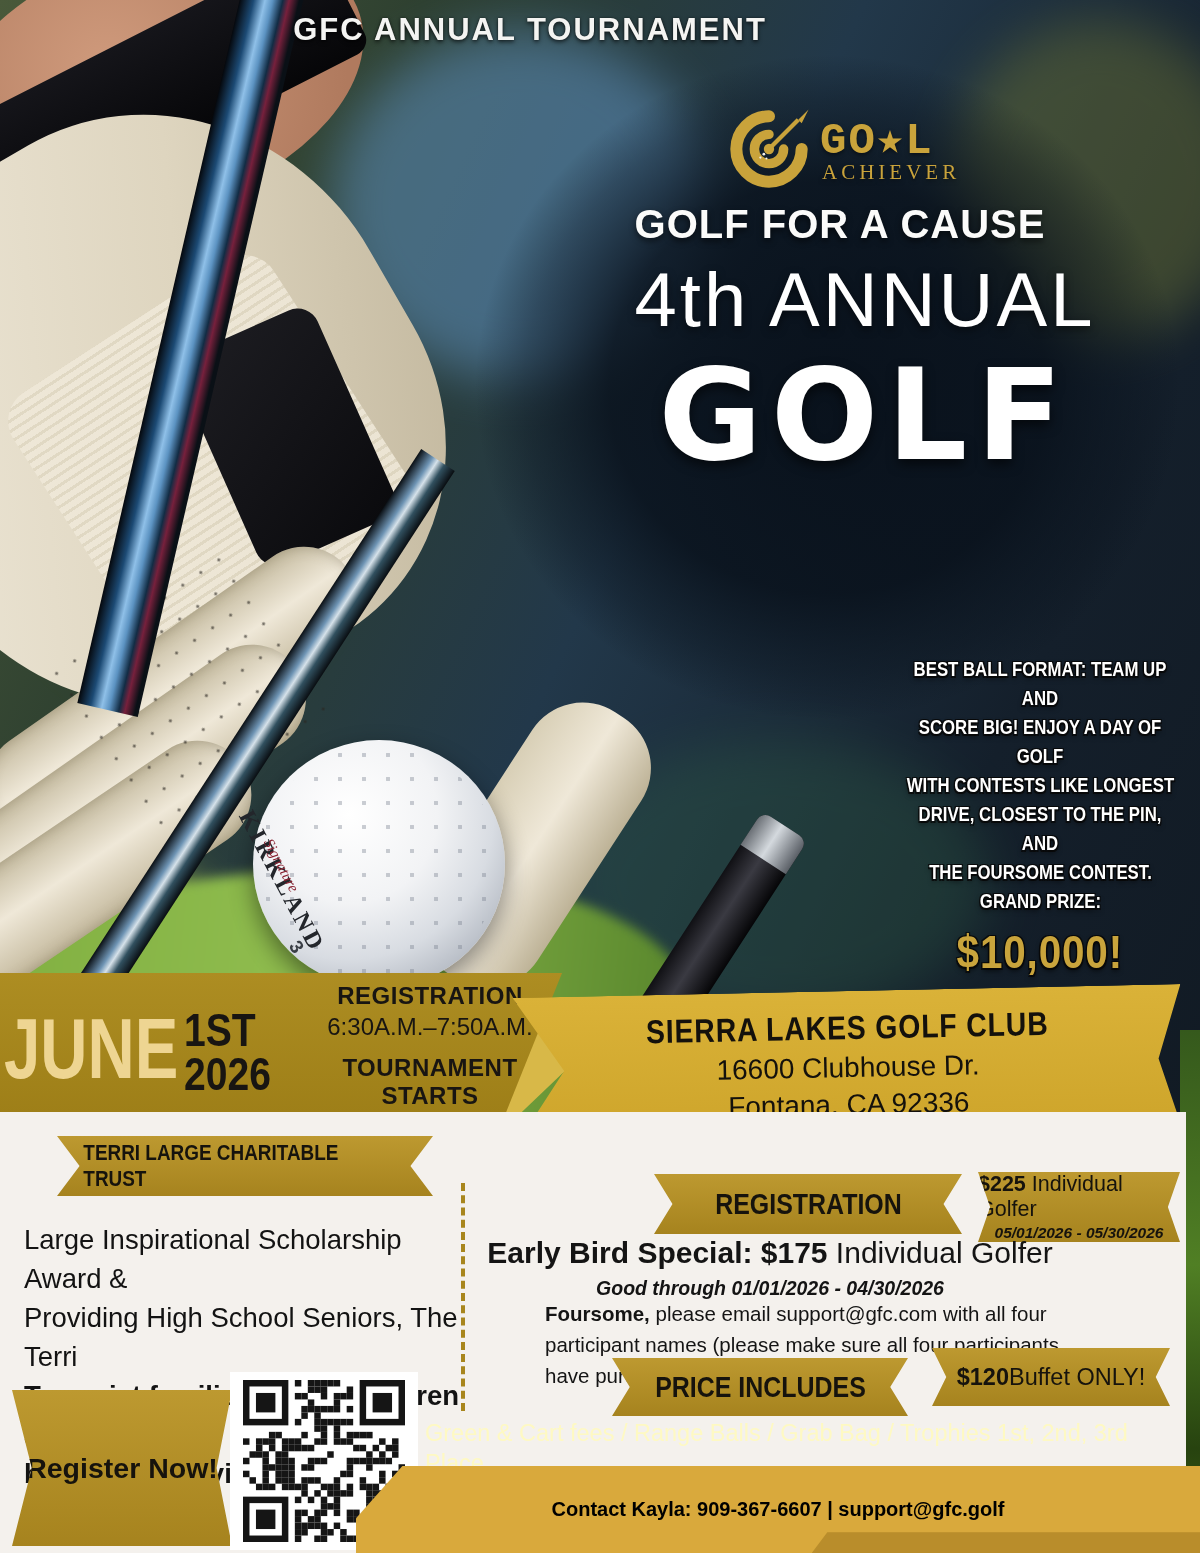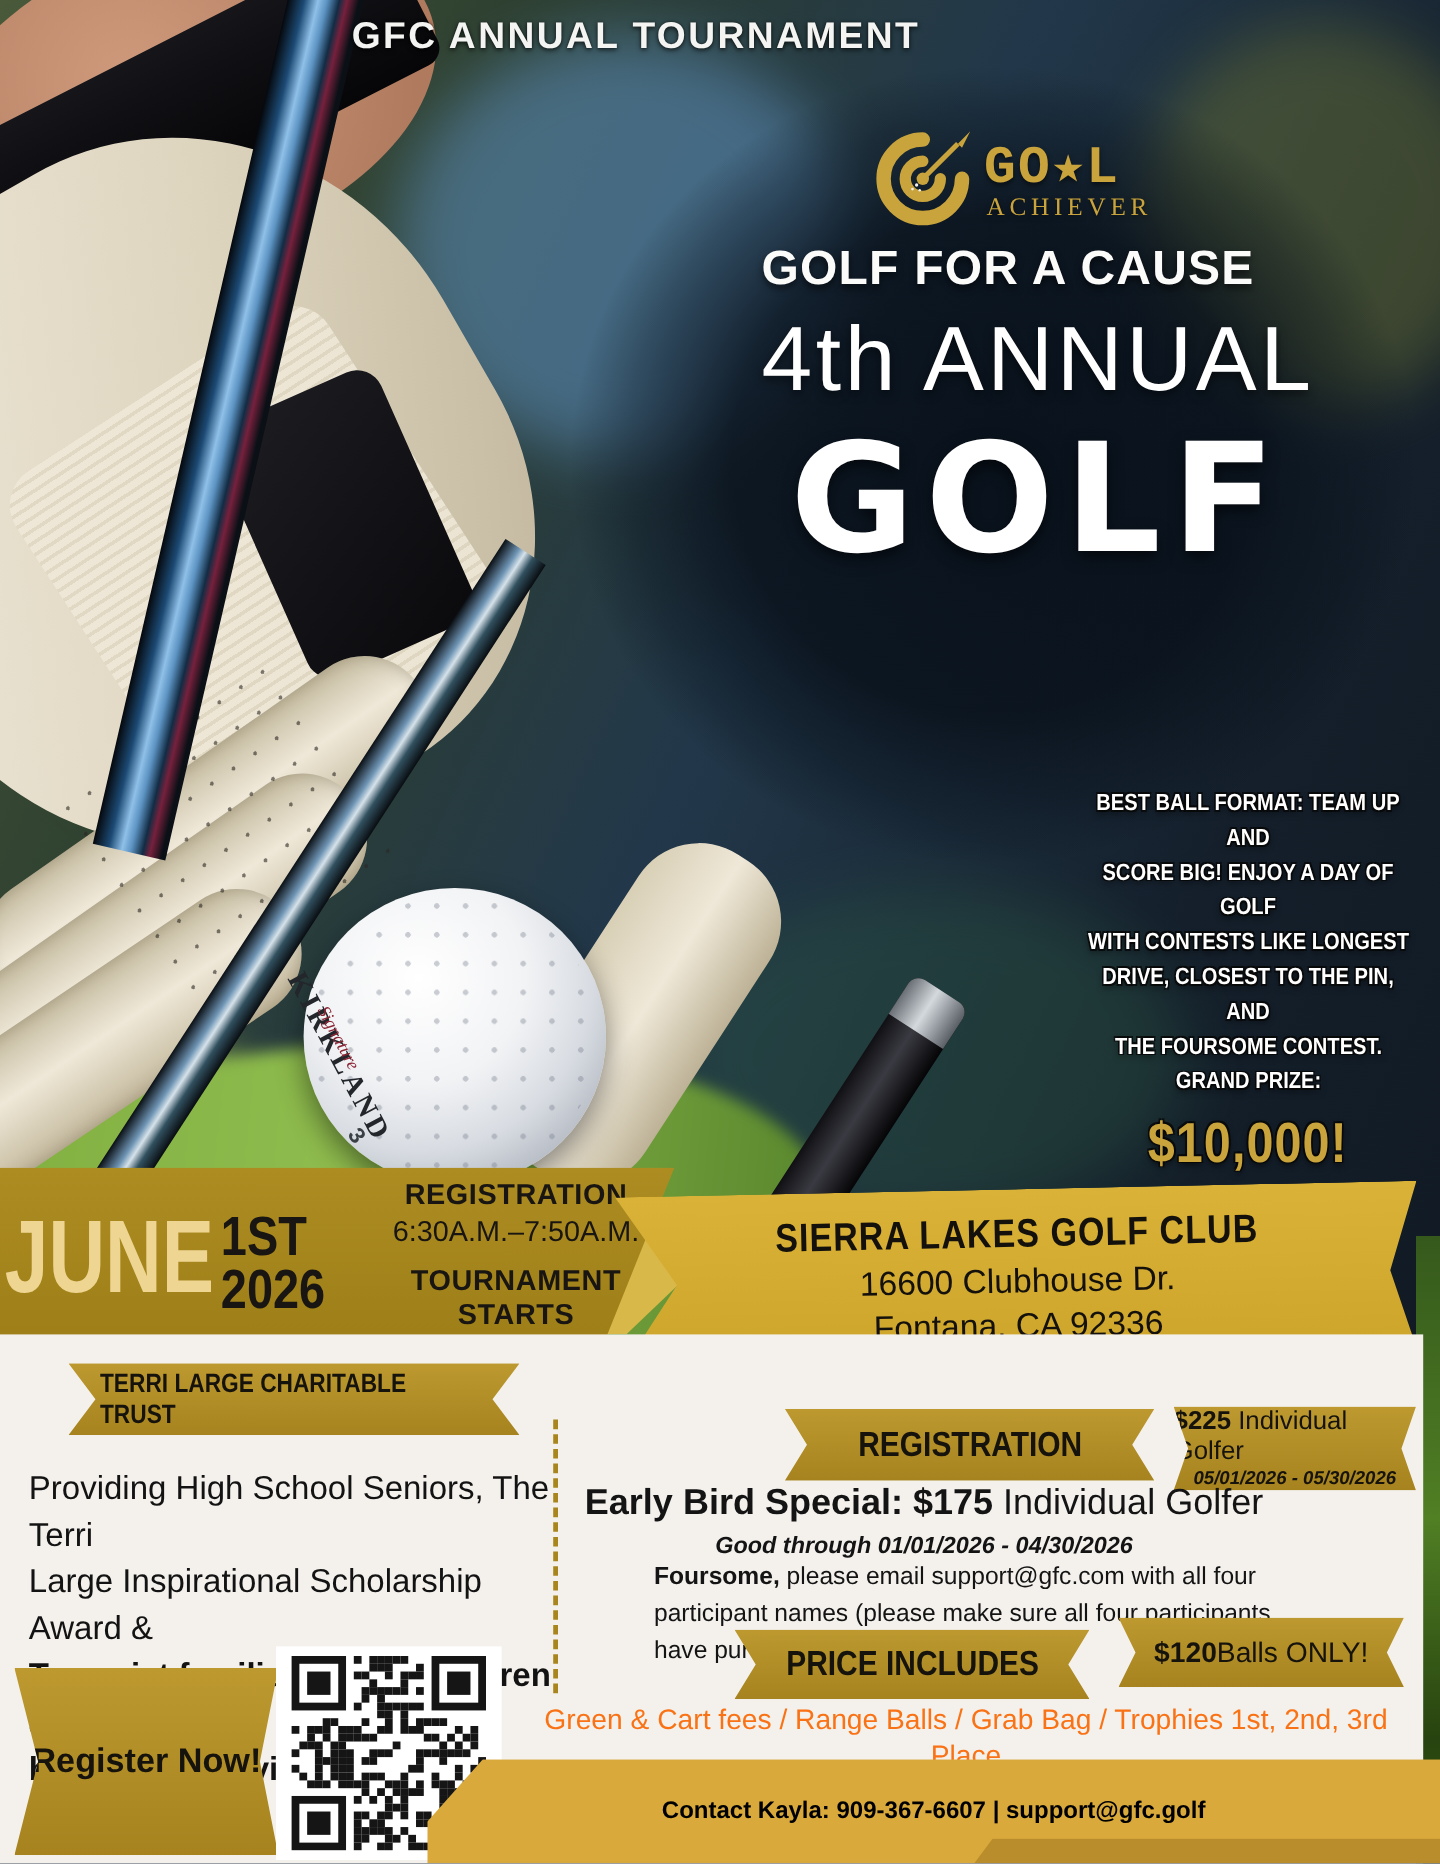--- a/index.html
+++ b/index.html
@@ -131,22 +131,22 @@
   .bold-money{font-weight:800;}
   .early-wrap{position:absolute;left:480px;top:1236px;width:580px;z-index:41;text-align:center;color:#141414;}
   .early{font-size:30px;}
   .early .bold{font-weight:800;}
   .good-through{font-size:19.5px;font-weight:700;font-style:italic;margin-top:7px;}
   .foursome{position:absolute;left:545px;top:1298px;width:522px;z-index:41;
     font-size:20.5px;line-height:31px;color:#141414;}
   .foursome .bold{font-weight:700;}
   .price-ribbon{left:612px;top:1358px;width:296px;height:58px;font-size:29px;font-weight:800;}
   .badge-120{left:932px;top:1348px;width:238px;height:58px;font-size:23.5px;}
-  .includes{position:absolute;left:425px;top:1418px;width:760px;z-index:41;text-align:center;
-    font-size:23.5px;line-height:30px;color:#f97316;}
+  .includes{position:absolute;left:425px;top:1418px;width:760px;z-index:41;text-align:left;
+    font-size:23.5px;line-height:30px;color:#fef9c3;}
   .register-ribbon{left:12px;top:1390px;width:220px;height:156px;font-size:28.5px;font-weight:700;
     clip-path:polygon(0 0,100% 0,93% 50%,100% 100%,0 100%,9% 50%);}
   .qr{position:absolute;left:230px;top:1372px;width:188px;height:178px;background:#ffffff;
     z-index:42;padding:8px;box-sizing:border-box;}
   .qr svg{width:100%;height:100%;}
 
   
   .contact-bar{position:absolute;left:356px;top:1466px;width:844px;height:87px;z-index:45;
     background:#d9a93c;clip-path:polygon(0 60%,5.5% 0,100% 0,100% 100%,0 100%);
     display:flex;align-items:center;justify-content:center;}
@@ -251,22 +251,22 @@
     <div class="venue-addr">Fontana, CA 92336</div>
   </div>
 
   <div class="panel"></div>
 
   <div class="gold-ribbon terri-ribbon">
     <span class="cx">TERRI LARGE CHARITABLE TRUST</span>
   </div>
 
   <div class="charity">
+    <div>Large Inspirational Scholarship Award &amp;</div>
     <div>Providing High School Seniors, The Terri</div>
-    <div>Large Inspirational Scholarship Award &amp;</div>
     <div class="bold">To assist families whose children are</div>
     <div class="bold">battling or survivors from cancer.</div>
   </div>
 
   <div class="divider"></div>
 
   <div class="gold-ribbon reg-ribbon">
     <span class="cx">REGISTRATION</span>
   </div>
 
@@ -281,21 +281,21 @@
   </div>
 
   <div class="foursome"><span class="bold">Foursome,</span><span> please email support@gfc.com with all four participant names (please make sure all four participants have purchased the individual golfer)</span></div>
 
   <div class="gold-ribbon price-ribbon">
     <span class="cx">PRICE INCLUDES</span>
   </div>
 
   <div class="gold-ribbon badge-120">
     <span class="bold-money">$120</span>
-      <span> Balls ONLY!</span>
+      <span> Buffet ONLY!</span>
   </div>
 
   <div class="includes">
     <div>Green &amp; Cart fees / Range Balls / Grab Bag / Trophies 1st, 2nd, 3rd Place</div>
     <div>Lunch Western BBQ Buffet</div>
   </div>
 
   <div class="gold-ribbon register-ribbon">
     <span>Register Now!</span>
   </div>

